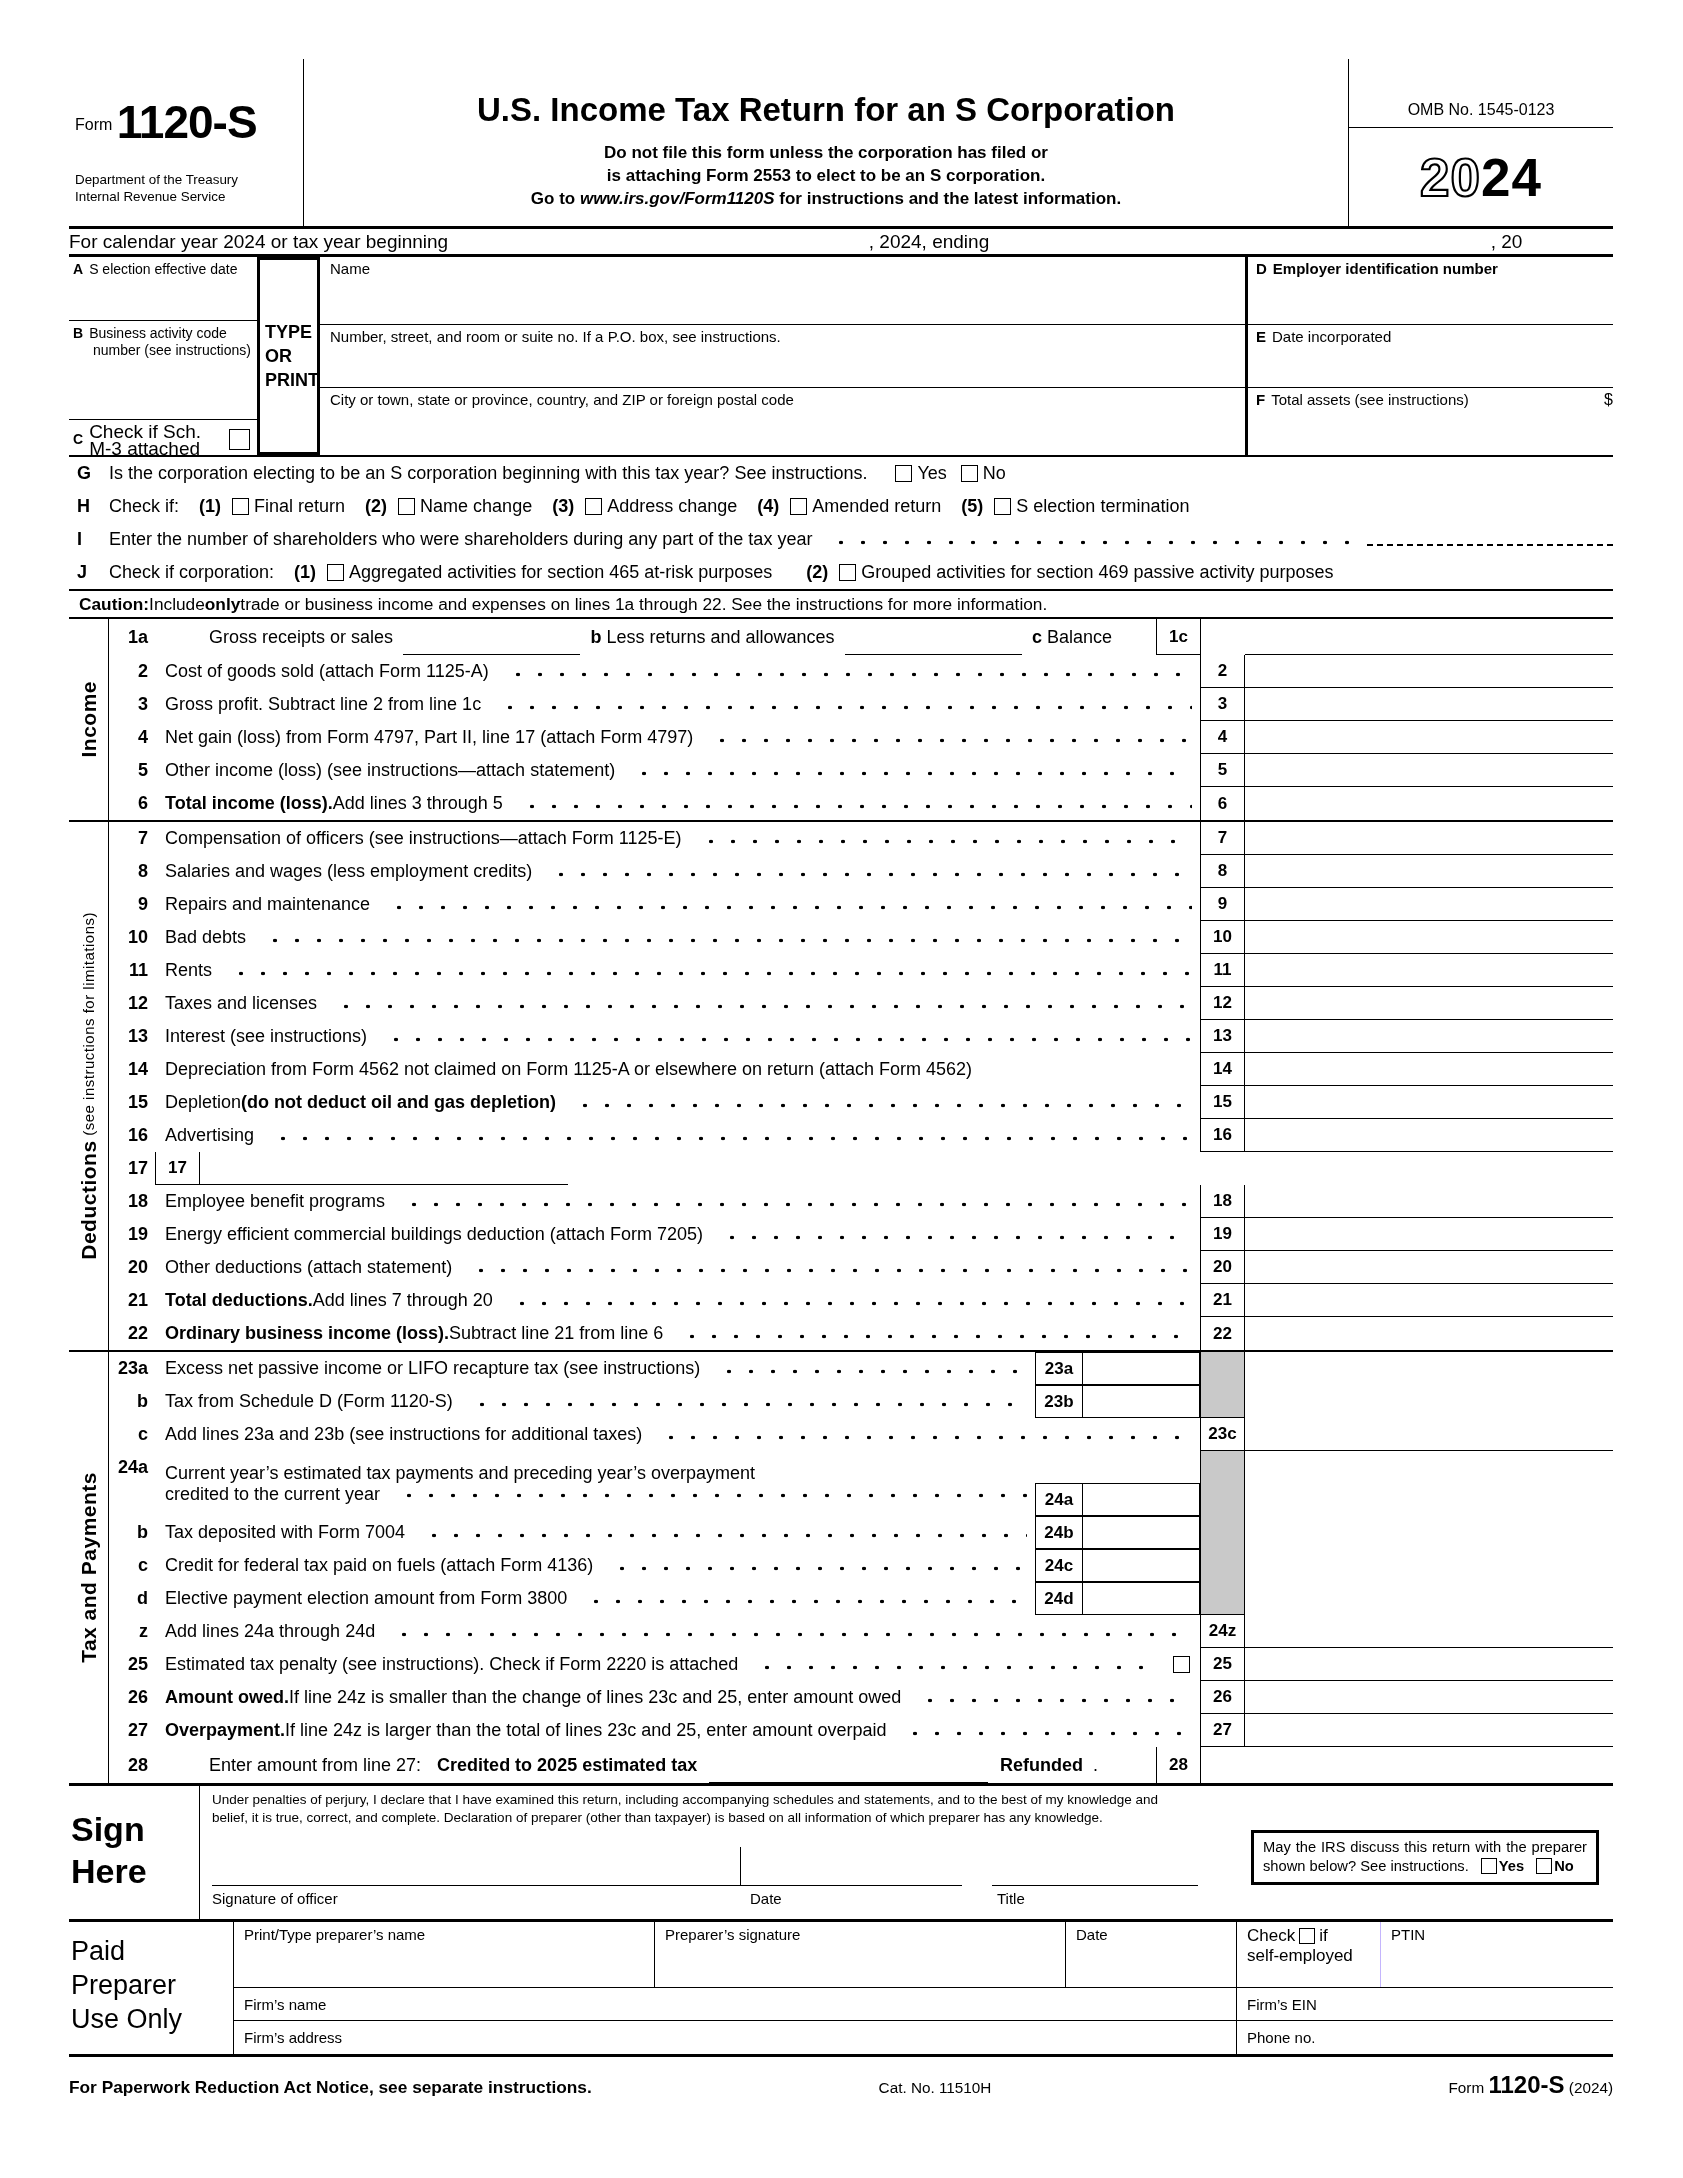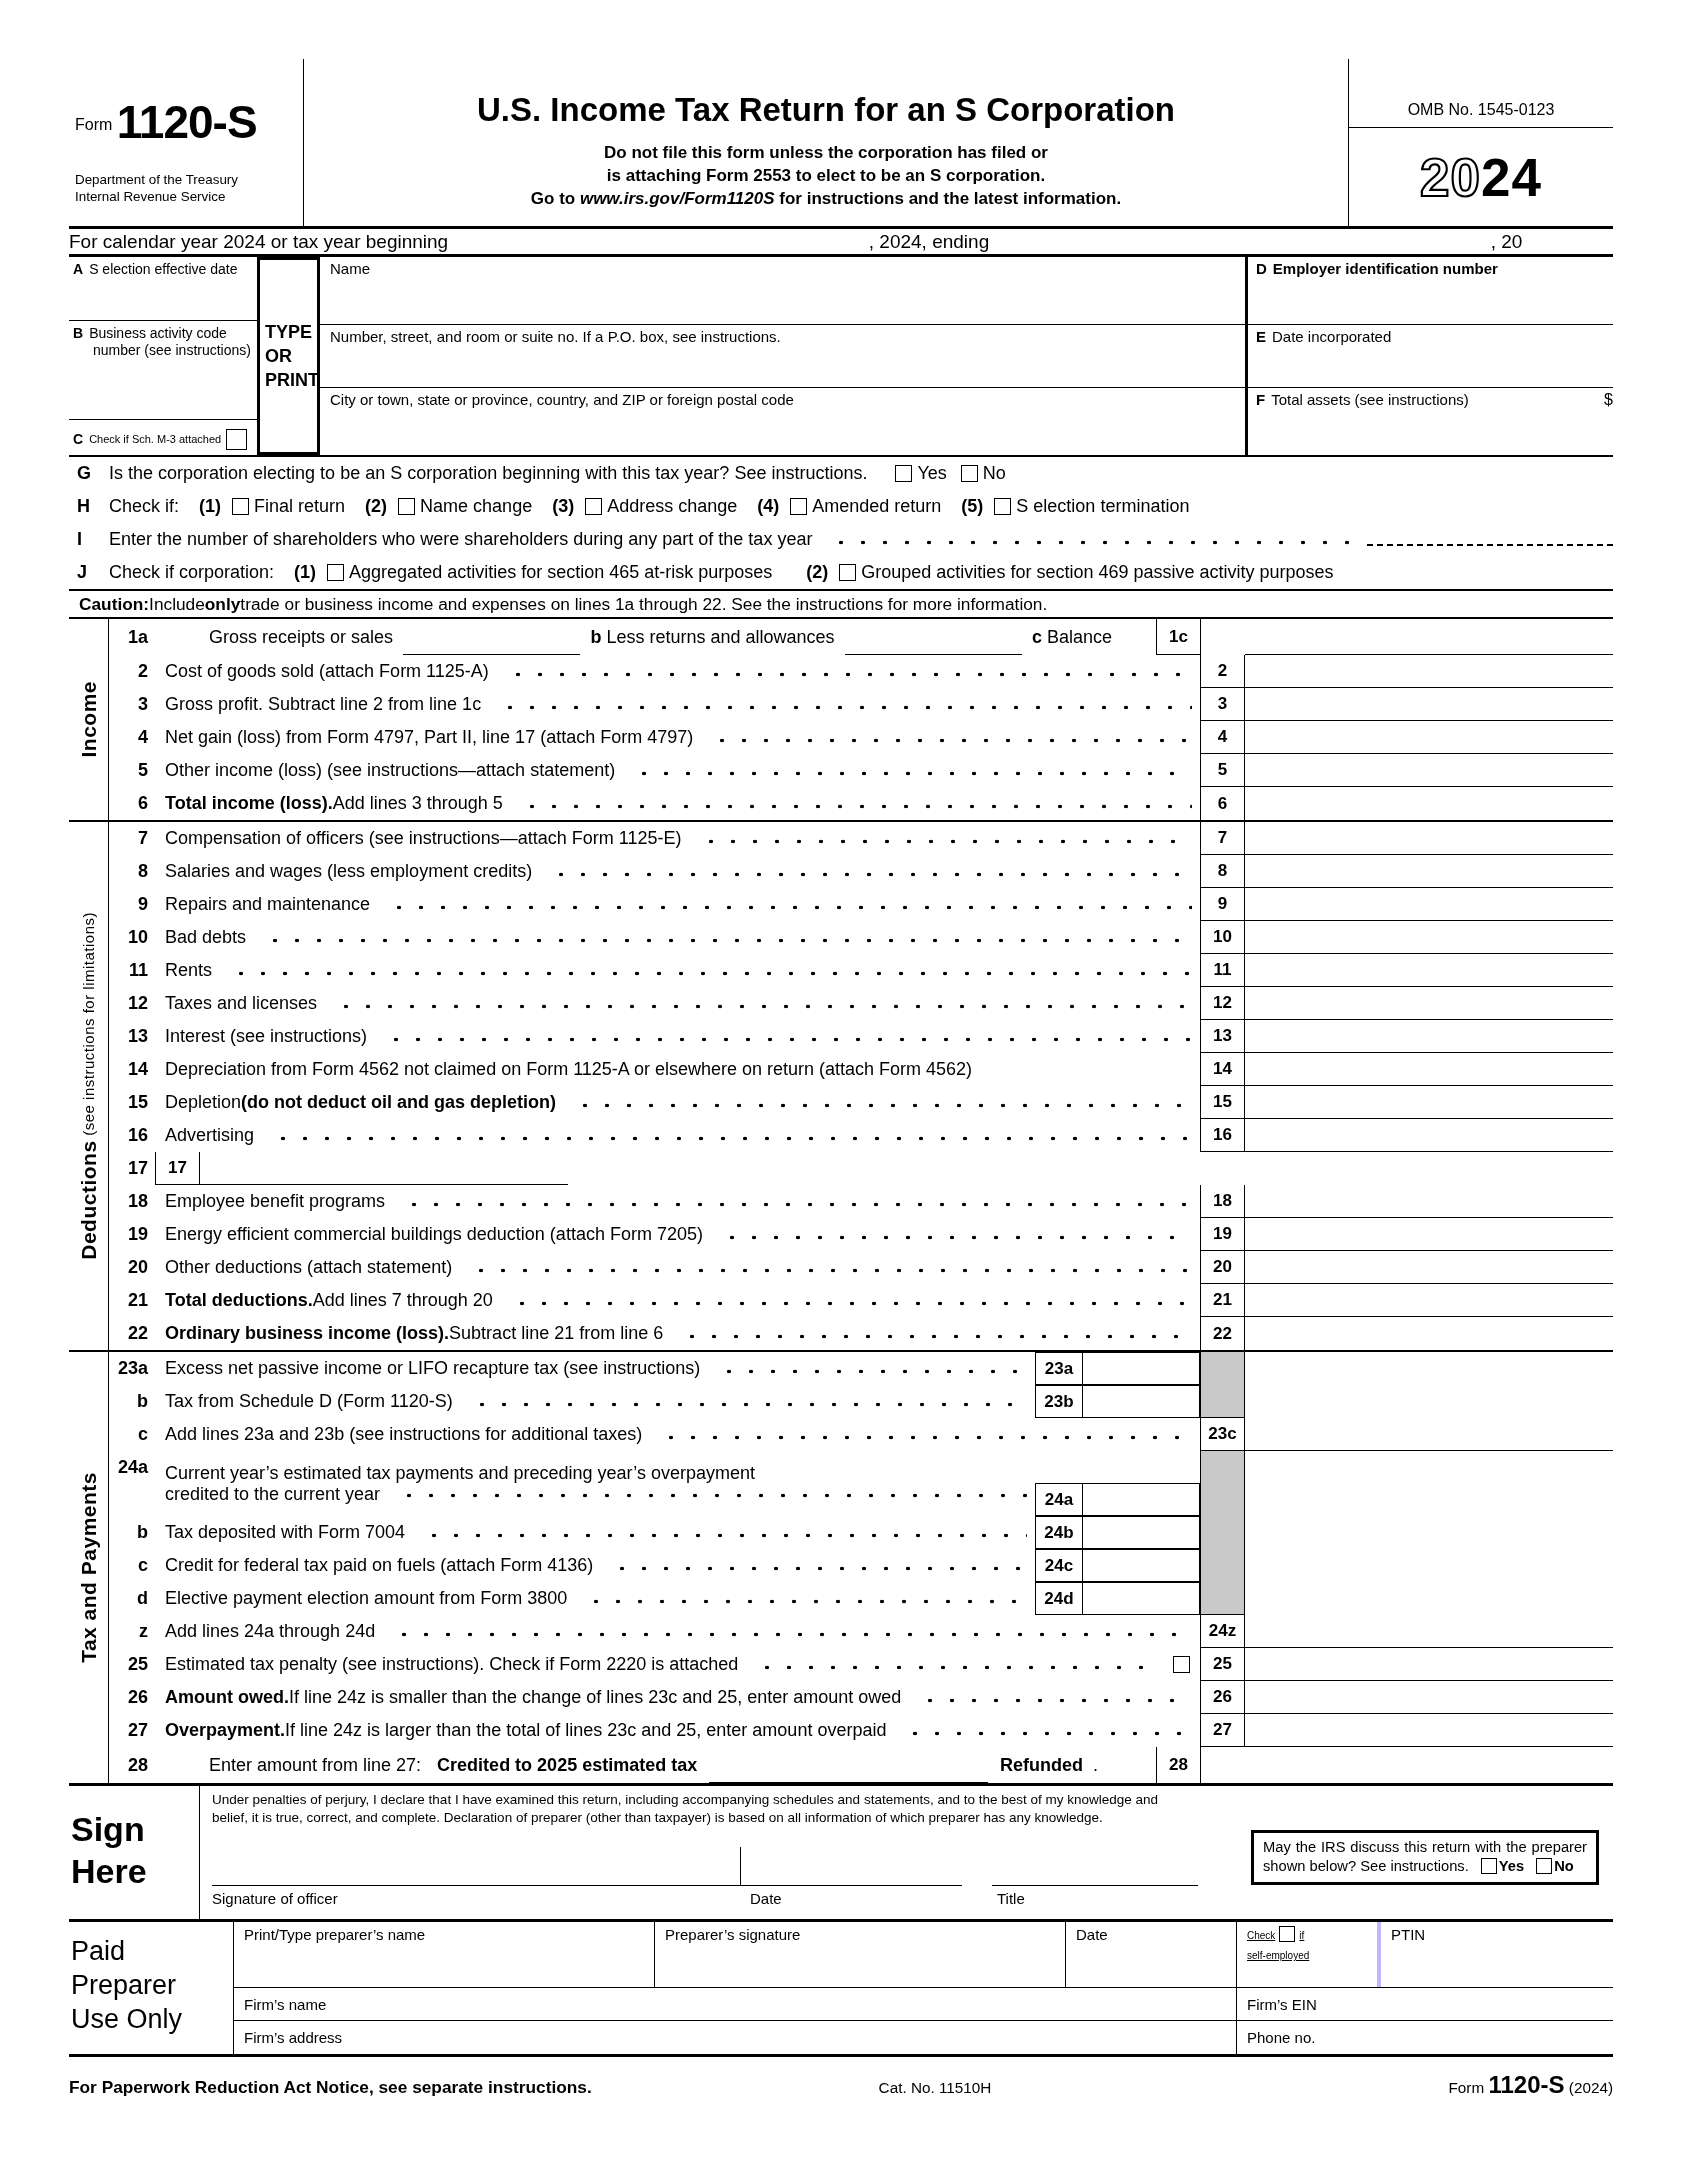--- a/index.html
+++ b/index.html
@@ -111,21 +111,21 @@
   .prep-label { width:165px; border-right:1px solid #000; font-size:27px; font-weight:normal; line-height:34px; padding:12px 0 0 2px; }
   .prep-main { flex:1; display:flex; flex-direction:column; }
   .prow { display:flex; font-size:15px; }
   .prow1 { height:66px; border-bottom:1px solid #000; }
   .prow1 .pcell { padding:4px 0 0 10px; }
   .prow23 { height:33px; display:flex; align-items:center; }
   .prow2 { border-bottom:1px solid #000; }
   .pc-name { width:421px; border-right:1px solid #000; }
   .pc-sig { width:411px; border-right:1px solid #000; }
   .pc-date { width:171px; border-right:1px solid #000; }
-  .pc-check { width:144px; border-right:4px solid #c4b5fd; font-size:10px; line-height:20px;text-decoration:underline; }
+  .pc-check { width:144px; border-right:1px solid #c4b5fd; font-size:17px; line-height:20px; }
   .pc-check .cb { width:16px; height:16px; margin:0 4px; }
   .pc-ptin { flex:1; }
   .pc-firm { flex:1; padding-left:10px; border-right:1px solid #000; align-self:stretch; display:flex; align-items:center; }
   .pc-right { width:376px; padding-left:10px; align-self:stretch; display:flex; align-items:center; }
 
   
   .footer { display:grid; grid-template-columns:1fr auto 1fr; align-items:baseline; margin-top:14px; font-size:15.3px; }
   .foot-notice { font-weight:bold; font-size:17.3px; }
   .foot-cat { transform:translateX(94px); }
   .foot-right { text-align:right; }
@@ -176,21 +176,21 @@
     <div class="e-left">
       <div class="erow eA">
         <span class="letter">A</span><span>S election effective date</span>
       </div>
       <div class="erow eB">
         <span class="letter">B</span><span>Business activity code</span>
         <div style="padding-left:20px;">number (see instructions)</div>
       </div>
       <div class="erow eC">
         <span class="letter">C</span>
-            <span style="font-size:11px;">Check if Sch. M-3 attached</span>
+            <span style="font-size:19px;">Check if Sch. M-3 attached</span>
         <span class="cb big"></span>
       </div>
     </div>
     <div class="e-type">
       <div>TYPE</div>
       <div>OR</div>
       <div>PRINT</div>
     </div>
     <div class="e-mid">
       <div class="cell m1"><span>Name</span></div>

